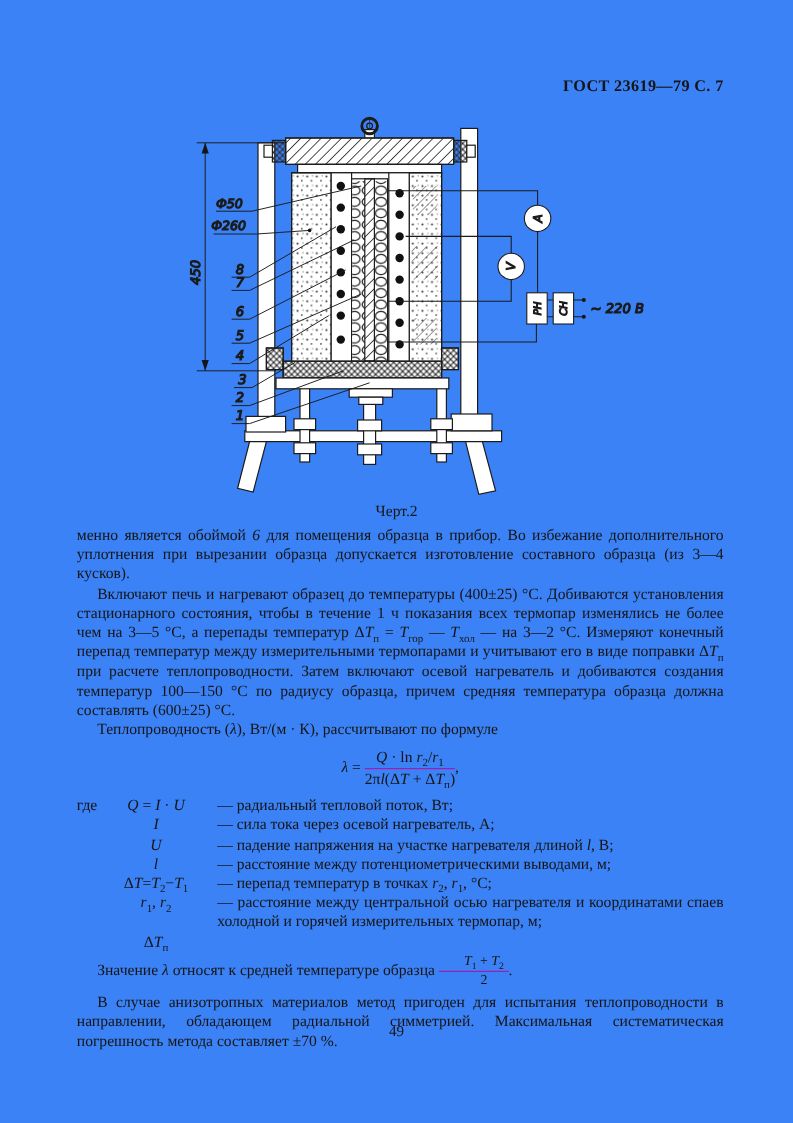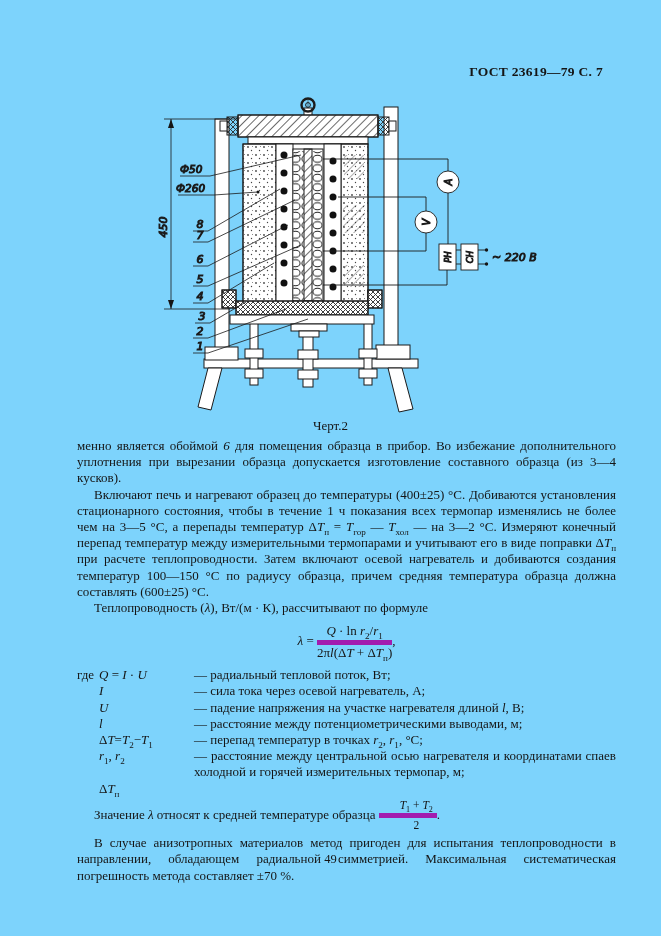--- a/index.html
+++ b/index.html
@@ -1,33 +1,33 @@
 <!DOCTYPE html>
 <html><head>
 <meta charset="utf-8">
 <style>
   html,body{margin:0;padding:0;background:#9a9a9a;}
-  .page{position:relative;width:661px;height:936px;margin:0 auto;background:#7dd3fc;
+  .page{position:relative;width:661px;height:936px;margin:0 auto;background:#3b82f6;
         font-family:"Liberation Serif",serif;color:#151515;overflow:hidden;}
   .doc-header{position:absolute;top:64px;right:58px;font-size:13.5px;font-weight:bold;letter-spacing:.3px;}
   .figure-svg{position:absolute;left:158px;top:96px;width:472px;height:320px;}
   .fig-caption{position:absolute;top:418px;left:0;width:100%;text-align:center;font-size:13px;}
-  .content{position:absolute;left:77px;top:438px;width:539px;font-size:13px;line-height:16.2px;}
+  .content{position:absolute;left:64px;top:438px;width:539px;font-size:13px;line-height:16.2px;}
   .para{text-align:justify;margin:0;}
   .indent{text-indent:17px;}
   .it{font-style:italic;}
   .sb{vertical-align:sub;font-size:.7em;line-height:0;}
   .formula-row{text-align:center;margin:8px 0 6px;}
   .frac{display:inline-block;vertical-align:middle;text-align:center;line-height:1.15;}
-  .frac .fnum{display:block;border-bottom:5px solid #a21caf;padding:0 4px 1px;}
+  .frac .fnum{display:block;border-bottom:1px solid #a21caf;padding:0 4px 1px;}
   .frac .fden{display:block;padding-top:1px;}
   .inline-frac{font-size:11.5px;}
   .where-row{display:flex;}
   .w-prefix{width:22px;flex:none;}
-  .w-sym{width:88px;flex:none;text-align:left;white-space:nowrap;}
+  .w-sym{width:88px;flex:none;text-align:center;white-space:nowrap;}
   .w-desc{flex:1;padding-left:7px;text-align:justify;}
   .val-line{margin-top:2px;margin-bottom:3px;}
   .page-number{position:absolute;top:852px;left:0;width:100%;text-align:center;font-size:12.5px;}
   
   .slbl{font:italic 10.5px "DejaVu Sans",sans-serif;fill:#151515;}
   .snum{font:italic 11px "DejaVu Sans",sans-serif;fill:#151515;}
   .smeter{font:italic 10px "DejaVu Sans",sans-serif;fill:#151515;}
   .sbox{font:italic 8.5px "DejaVu Sans",sans-serif;fill:#151515;}
   .smains{font:italic 11px "DejaVu Sans",sans-serif;fill:#151515;}
 </style>

